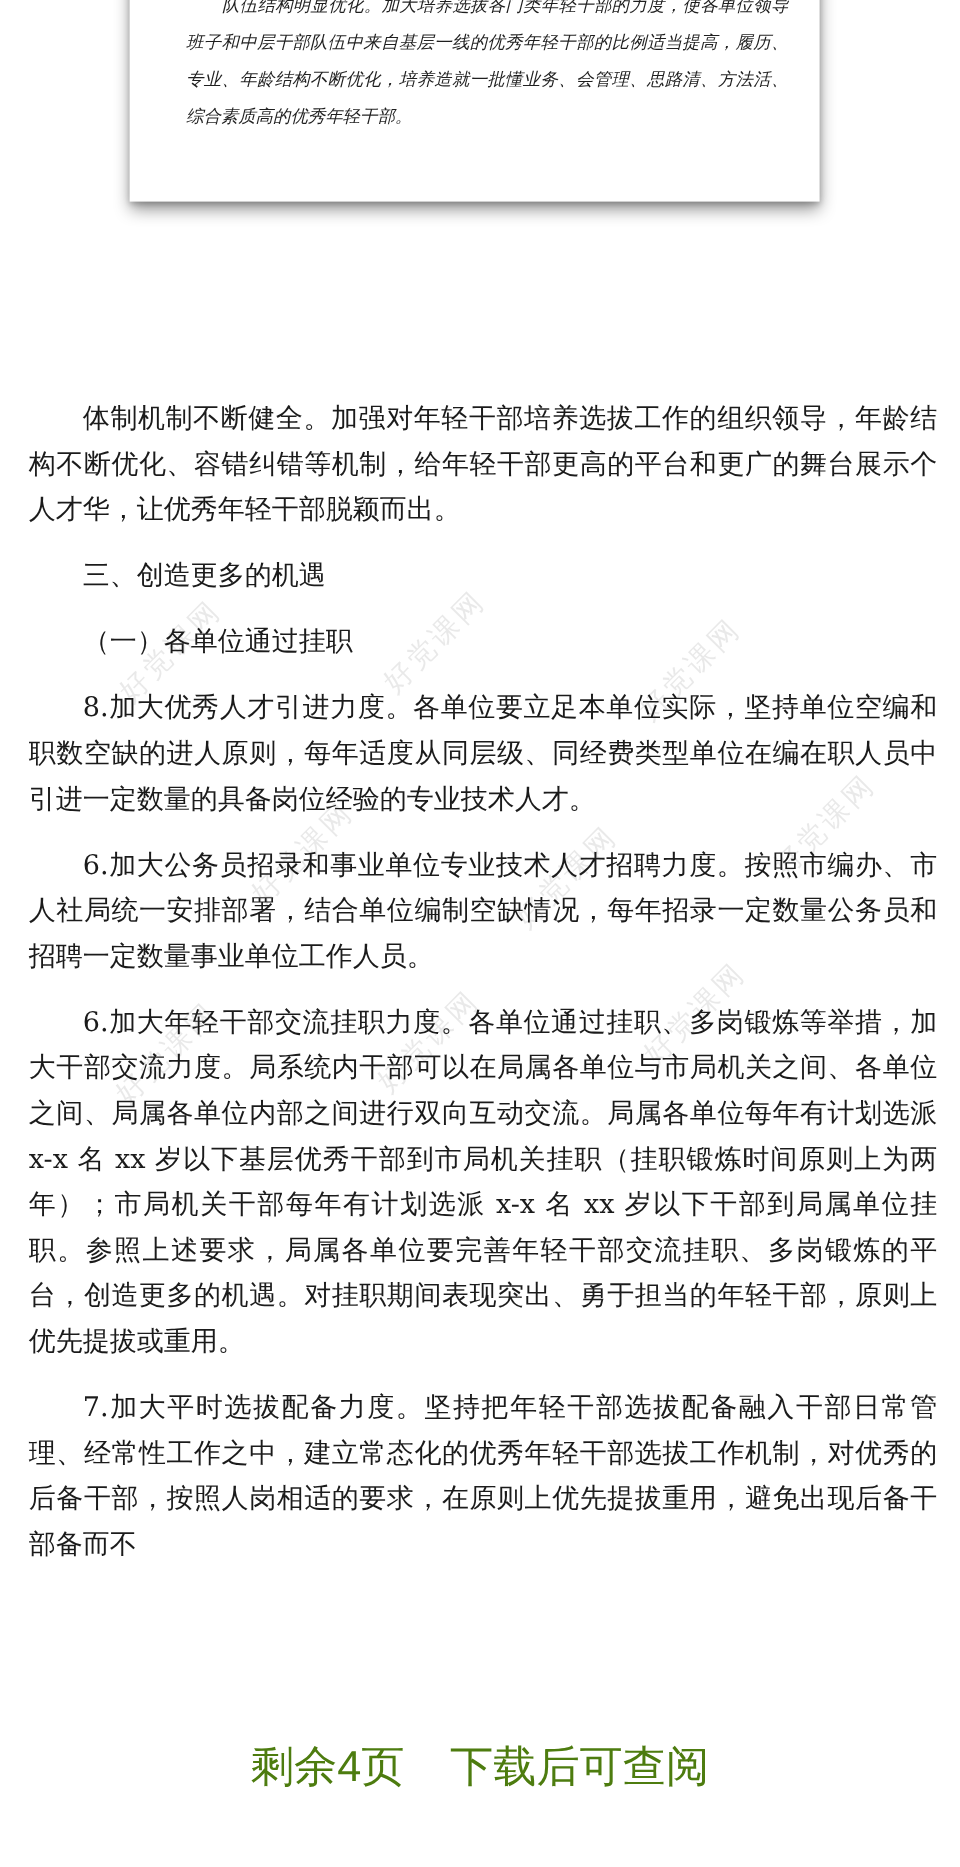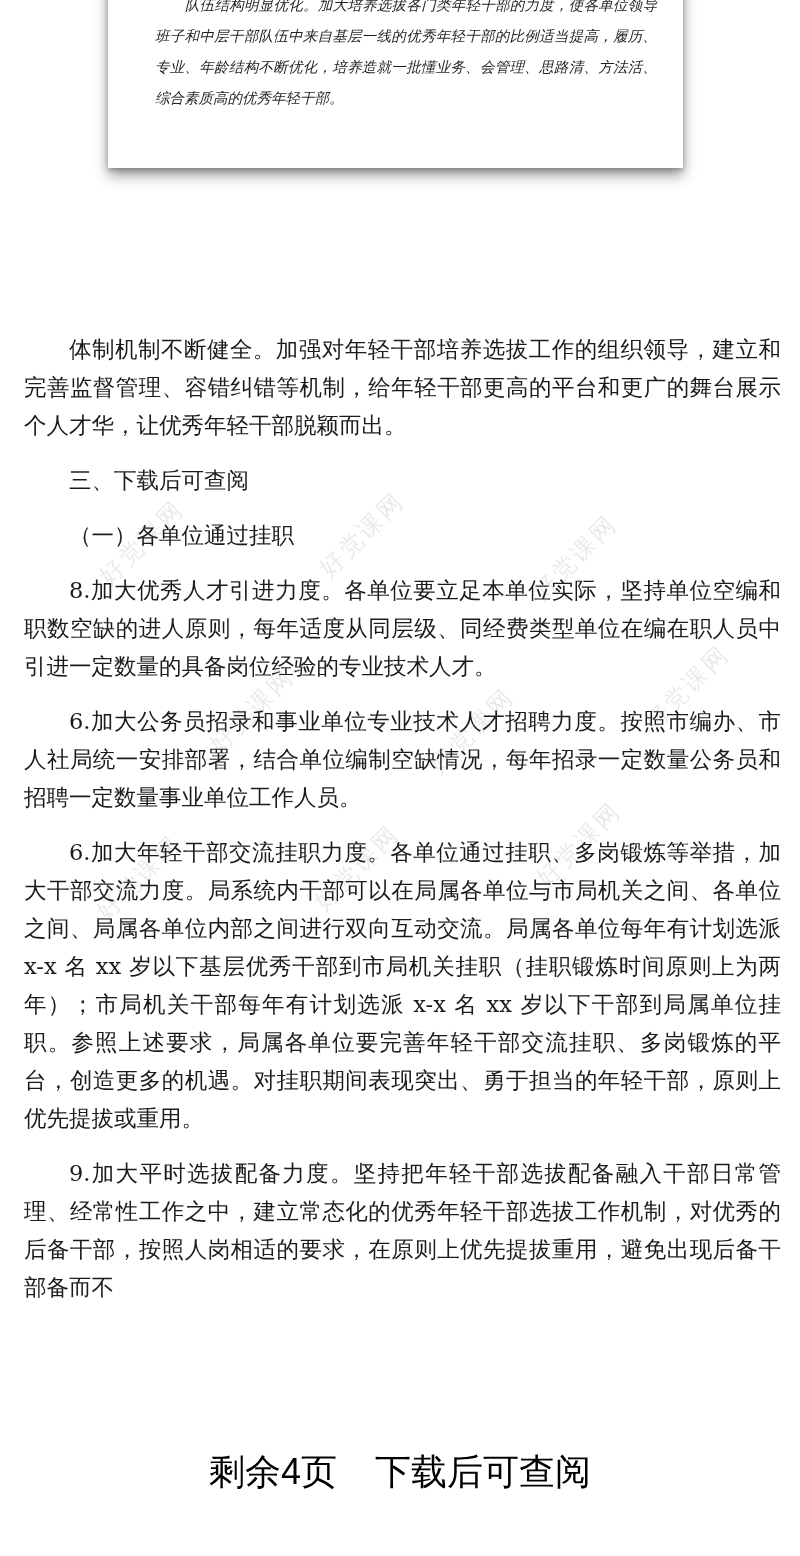--- a/index.html
+++ b/index.html
@@ -67,21 +67,21 @@
   }
   .para.heading { text-align: left; }
 
   
   .footer {
     position: absolute;
     left: 0;
     top: 1448px;
     width: 100%;
     text-align: center;
-    color: #000000;
+    color: #4d7c0f;
     font-size: 36px;
     line-height: 48px;
     font-family: "Liberation Sans", "DejaVu Sans", sans-serif;
     z-index: 1;
   }
   .footer .hint { margin-left: 38px; }
 </style>
 </head>
 <body>
 
@@ -97,26 +97,26 @@
       <div class="wm" style="left: 112px; top: 895px;">好党课网</div>
       <div class="wm" style="left: 330px; top: 885px;">好党课网</div>
       <div class="wm" style="left: 552px; top: 862px;">好党课网</div>
     </div>
 
   <div class="preview-card">
     <p class="card-text">队伍结构明显优化。加大培养选拔各门类年轻干部的力度，使各单位领导班子和中层干部队伍中来自基层一线的优秀年轻干部的比例适当提高，履历、专业、年龄结构不断优化，培养造就一批懂业务、会管理、思路清、方法活、综合素质高的优秀年轻干部。</p>
   </div>
 
   <div class="doc-body">
-    <p class="para">体制机制不断健全。加强对年轻干部培养选拔工作的组织领导，建立和完善监督管理、容错纠错等机制，给年轻干部更高的平台和更广的舞台展示个人才华，让优秀年轻干部脱颖而出。</p>
-    <p class="para heading">三、下载后可查阅</p>
+    <p class="para">体制机制不断健全。加强对年轻干部培养选拔工作的组织领导，年龄结构不断优化、容错纠错等机制，给年轻干部更高的平台和更广的舞台展示个人才华，让优秀年轻干部脱颖而出。</p>
+    <p class="para heading">三、创造更多的机遇</p>
     <p class="para heading">（一）各单位通过挂职</p>
     <p class="para">8.加大优秀人才引进力度。各单位要立足本单位实际，坚持单位空编和职数空缺的进人原则，每年适度从同层级、同经费类型单位在编在职人员中引进一定数量的具备岗位经验的专业技术人才。</p>
     <p class="para">6.加大公务员招录和事业单位专业技术人才招聘力度。按照市编办、市人社局统一安排部署，结合单位编制空缺情况，每年招录一定数量公务员和招聘一定数量事业单位工作人员。</p>
     <p class="para">6.加大年轻干部交流挂职力度。各单位通过挂职、多岗锻炼等举措，加大干部交流力度。局系统内干部可以在局属各单位与市局机关之间、各单位之间、局属各单位内部之间进行双向互动交流。局属各单位每年有计划选派 x-x 名 xx 岁以下基层优秀干部到市局机关挂职（挂职锻炼时间原则上为两年）；市局机关干部每年有计划选派 x-x 名 xx 岁以下干部到局属单位挂职。参照上述要求，局属各单位要完善年轻干部交流挂职、多岗锻炼的平台，创造更多的机遇。对挂职期间表现突出、勇于担当的年轻干部，原则上优先提拔或重用。</p>
-    <p class="para">9.加大平时选拔配备力度。坚持把年轻干部选拔配备融入干部日常管理、经常性工作之中，建立常态化的优秀年轻干部选拔工作机制，对优秀的后备干部，按照人岗相适的要求，在原则上优先提拔重用，避免出现后备干部备而不</p>
+    <p class="para">7.加大平时选拔配备力度。坚持把年轻干部选拔配备融入干部日常管理、经常性工作之中，建立常态化的优秀年轻干部选拔工作机制，对优秀的后备干部，按照人岗相适的要求，在原则上优先提拔重用，避免出现后备干部备而不</p>
   </div>
 
   <div class="footer">
     <span>剩余4页</span><span class="hint">下载后可查阅</span>
   </div>
 
 </div>
 
 </body></html>

